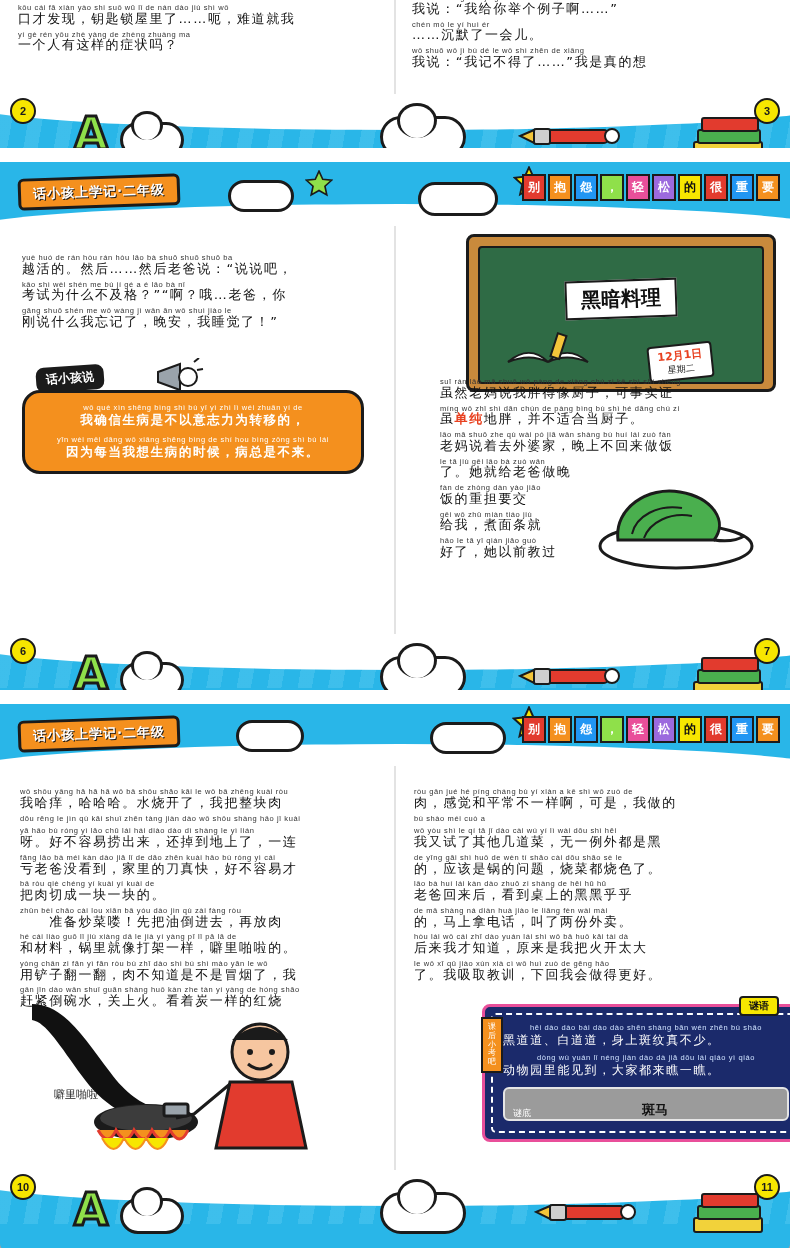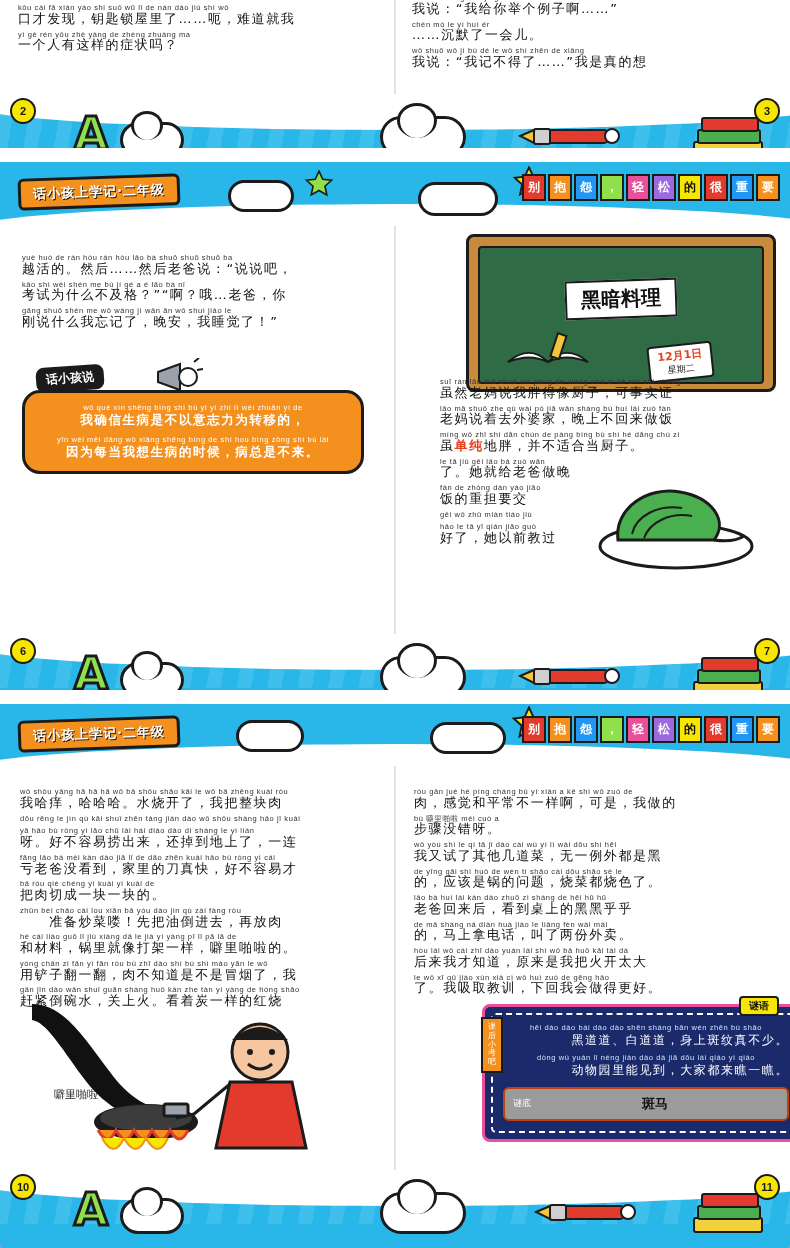--- a/index.html
+++ b/index.html
@@ -66,24 +66,24 @@
   .datecard .d1{font-size:11px;color:#e8401f;font-weight:bold;font-family:"DejaVu Sans",sans-serif;}
   .datecard .d2{font-size:9px;color:#111;font-family:"DejaVu Sans",sans-serif;}
 
   
   .riddle{position:absolute;border:3px solid #e94f9a;border-radius:8px;background:#1b2a6b;padding:6px;}
   .riddle .in{border:2px dashed #fff;border-radius:5px;padding:8px 10px 10px;}
   .riddle .tab{position:absolute;right:28px;top:-11px;background:#f7e600;border:2px solid #1b1b1b;
      font-size:10px;font-weight:bold;padding:1px 8px;border-radius:4px;color:#111;font-family:"DejaVu Sans",sans-serif;}
   .riddle .vtab{position:absolute;left:-4px;top:10px;background:#f4901e;border:2px solid #1b1b1b;
      font-size:8px;color:#fff;padding:4px 2px;width:14px;line-height:1.1;text-align:center;font-family:"DejaVu Sans",sans-serif;}
-  .riddle .han{color:#fff;font-size:12px;text-align:right;}
+  .riddle .han{color:#fff;font-size:12px;text-align:left;}
   .riddle .pinyin{color:#cfe2ff;text-align:center;}
-  .answerbar{margin-top:8px;background:#9b9b9b;border:2px solid #c2410c;border-radius:6px;
-     display:flex;align-items:center;height:30px;padding:0 8px;}
+  .answerbar{margin-top:8px;background:#9b9b9b;border:2px solid #e5e5e5;border-radius:6px;
+     display:flex;align-items:flex-end;height:30px;padding:0 8px;}
   .answerbar .lbl{font-size:9px;color:#fff;font-family:"DejaVu Sans",sans-serif;line-height:1.1;white-space:nowrap;}
   .answerbar .ans{flex:1;text-align:center;font-size:13px;color:#111;font-weight:bold;font-family:"DejaVu Sans",sans-serif;}
 
   .illus{position:absolute;}
   .seam{position:absolute;top:0;bottom:0;width:2px;background:#e3e3e3;}
   .gap{height:14px;background:#ffffff;}
 </style>
 </head>
 <body>
 
@@ -225,37 +225,38 @@
       <div class="d1">12月1日</div>
       <div class="d2">星期二</div>
     </div>
 
     <div class="col" style="left:440px;top:216px;width:330px;">
       <div class="line">
         <div class="pinyin">suī rán lǎo mā shuō wǒ pàng de xiàng chú zi      kě shì shí zhèng</div>
         <div class="han">虽然老妈说我胖得像厨子，可事实证</div>
       </div>
       <div class="line">
+        <div class="pinyin">míng      wǒ zhǐ shì dān chún de pàng      bìng bù shì hé dāng chú zi</div>
+        <div class="han">虽<span class="hl">单纯</span>地胖，并不适合当厨子。</div>
+      </div>
+      <div class="line">
         <div class="pinyin">lǎo mā shuō zhe qù wài pó jiā      wǎn shàng bù huí lái zuò fàn</div>
         <div class="han">老妈说着去外婆家，晚上不回来做饭</div>
       </div>
       <div class="line">
-        <div class="pinyin">míng      wǒ zhǐ shì dān chún de pàng      bìng bù shì hé dāng chú zi</div>
-        <div class="han">虽<span class="hl">单纯</span>地胖，并不适合当厨子。</div>
-      </div>
-      <div class="line">
         <div class="pinyin">le      tā jiù gěi lǎo bà zuò wǎn</div>
         <div class="han">了。她就给老爸做晚</div>
       </div>
       <div class="line">
         <div class="pinyin">fàn de zhòng dàn yào jiāo</div>
         <div class="han">饭的重担要交</div>
       </div>
       <div class="line">
         <div class="pinyin">gěi wǒ      zhǔ miàn tiáo jiù</div>
+        <div class="han">给我，煮面条就</div>
       </div>
       <div class="line">
         <div class="pinyin">hǎo le      tā yǐ qián jiāo guò</div>
         <div class="han">好了，她以前教过</div>
       </div>
     </div>
 
     <svg class="illus" style="left:588px;top:306px;" width="170" height="110" viewBox="0 0 170 110">
       <ellipse cx="88" cy="78" rx="76" ry="22" fill="#ffffff" stroke="#1b1b1b" stroke-width="3"></ellipse>
       <path d="M30 72 C26 40, 60 18, 92 24 C126 30, 140 54, 126 72 Z" fill="#4aaf4e" stroke="#1b1b1b" stroke-width="3"></path>
@@ -375,22 +376,21 @@
       <path d="M206 86 L170 116 L152 120" stroke="#1b1b1b" stroke-width="3" fill="none"></path>
       <rect x="140" y="106" width="24" height="12" rx="2" fill="#9aa3ab" stroke="#1b1b1b" stroke-width="3"></rect>
     </svg>
 
     <div class="col" style="left:414px;top:84px;width:360px;">
       <div class="line">
           <div class="pinyin">ròu      gǎn jué hé píng cháng bù yí xiàn a      kě shì      wǒ zuò de</div>
           <div class="han">肉，感觉和平常不一样啊，可是，我做的</div>
         </div>
       <div class="line">
-          <div class="pinyin">bù 噼里啪啦 méi cuò a</div>
-          <div class="han">步骤没错呀。</div>
+          <div class="pinyin">bù shào méi cuò a</div>
         </div>
       <div class="line">
           <div class="pinyin">wǒ yòu shì le qí tā jǐ dào cài      wú yí lì wài dōu shì hēi</div>
           <div class="han">我又试了其他几道菜，无一例外都是黑</div>
         </div>
       <div class="line">
           <div class="pinyin">de      yīng gāi shì huǒ de wèn tí      shāo cài dōu shāo sè le</div>
           <div class="han">的，应该是锅的问题，烧菜都烧色了。</div>
         </div>
       <div class="line">

